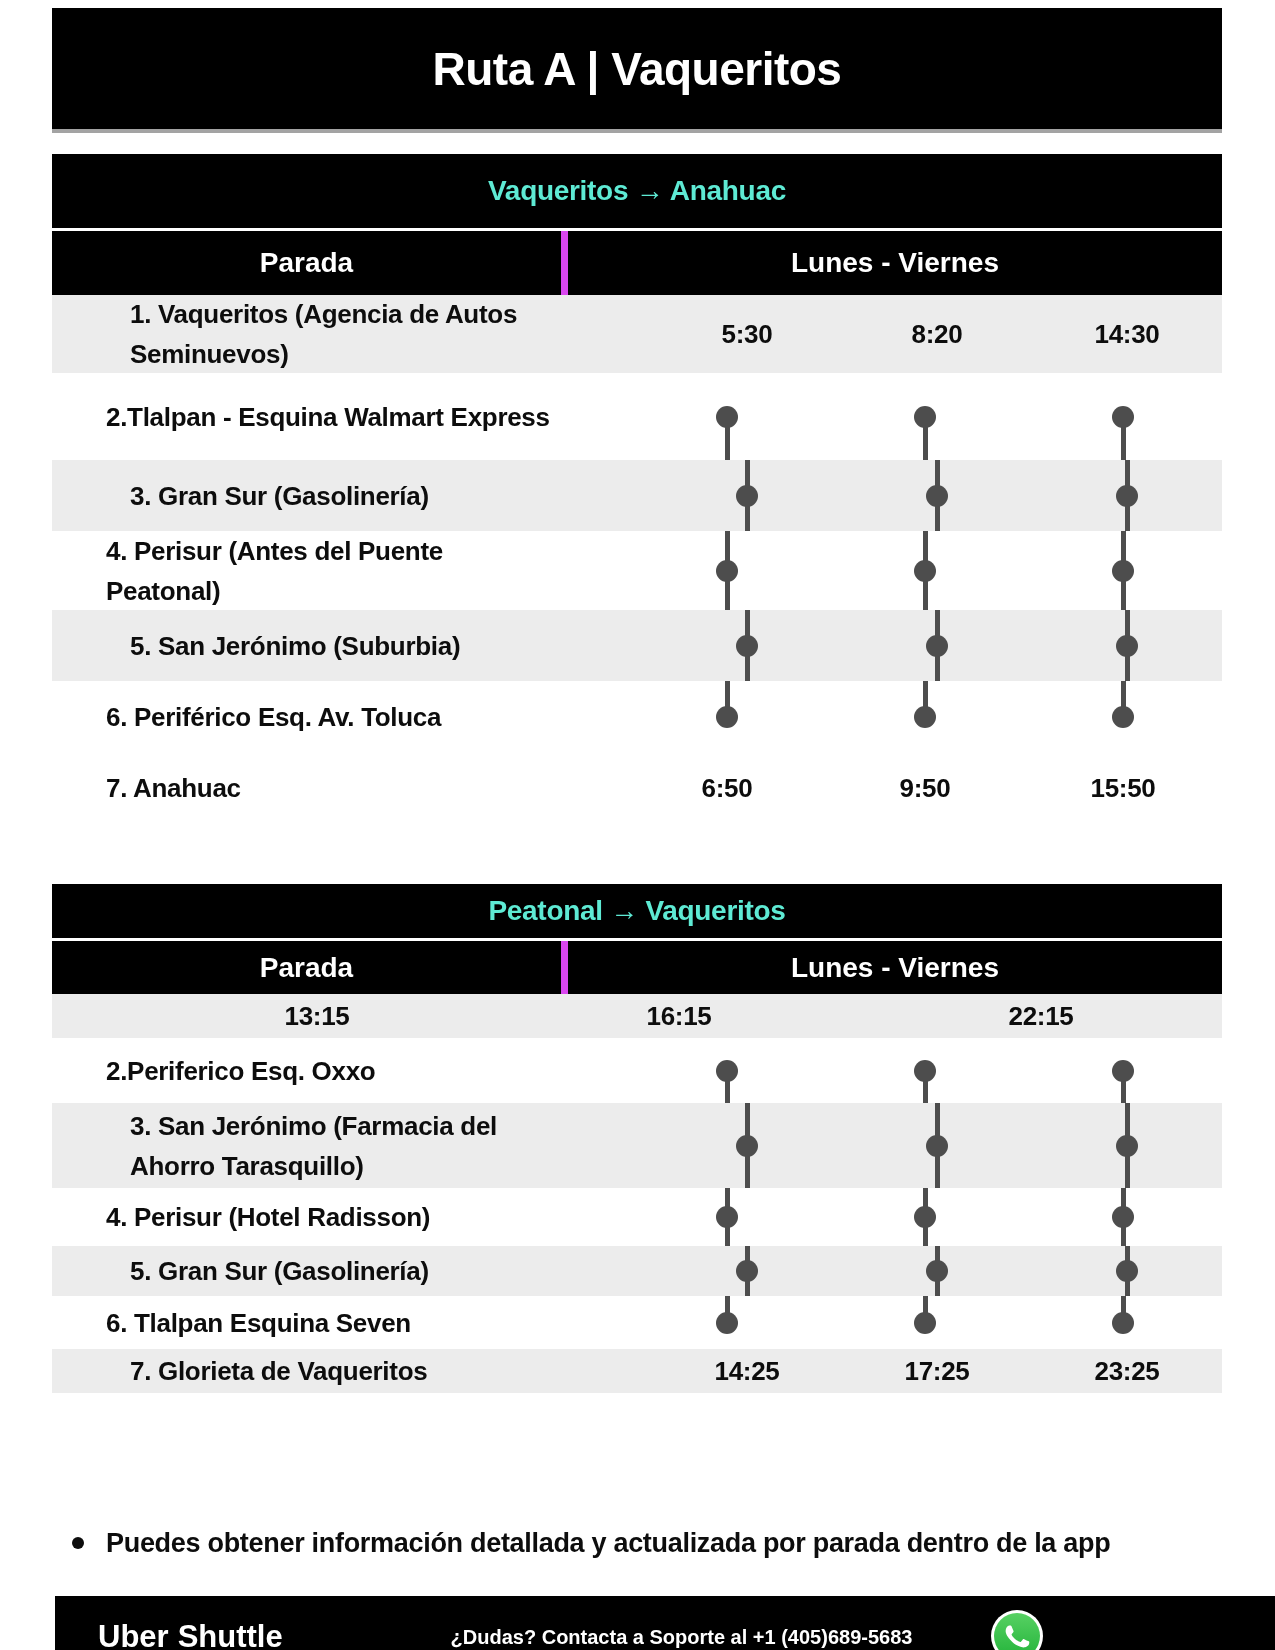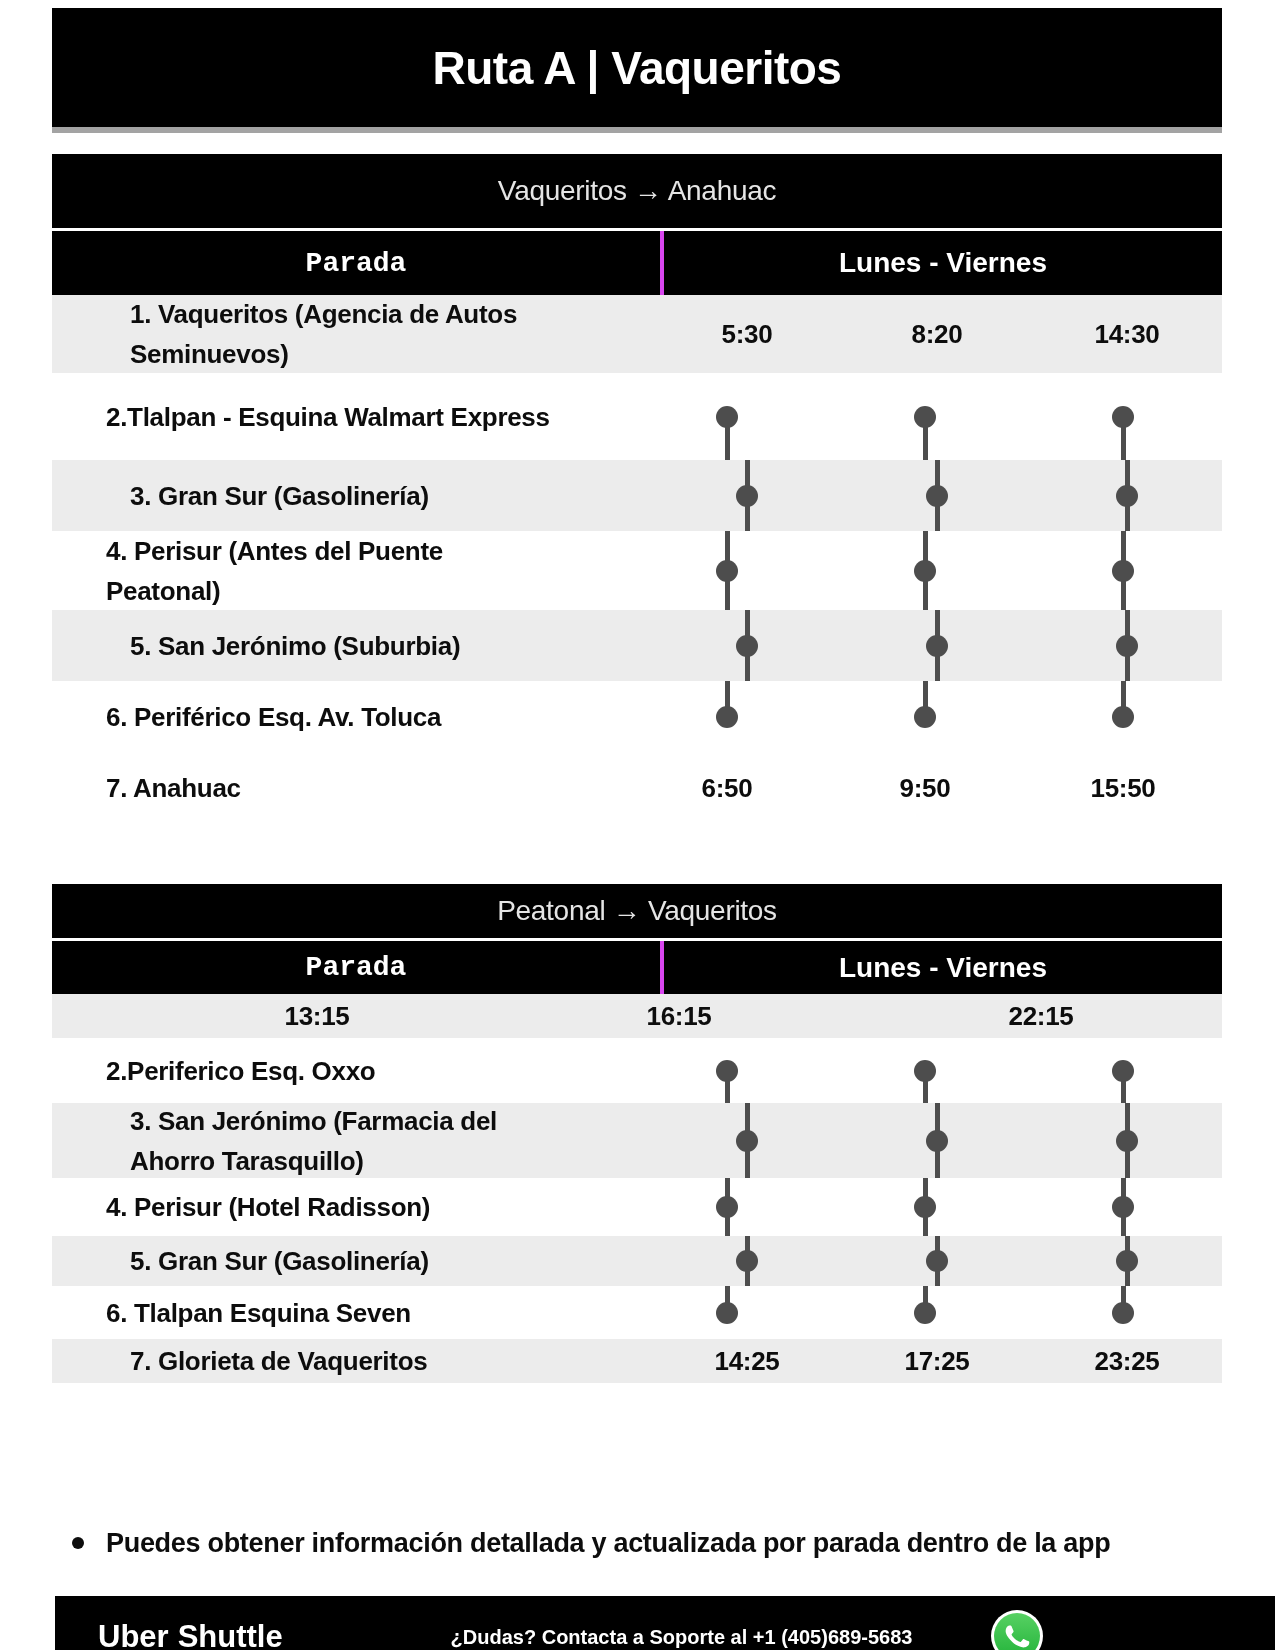--- a/index.html
+++ b/index.html
@@ -7,66 +7,65 @@
   body {
     width:1275px; height:1650px; position:relative;
     font-family:"Liberation Sans","DejaVu Sans",sans-serif;
     color:#0d0d0d;
   }
 
   
   .page-header {
     position:absolute; left:52px; top:8px; width:1170px; height:125px;
     background:#000; display:flex; align-items:center; justify-content:center;
-    border-bottom:6px solid #a3a3a3;
+    border-bottom:4px solid #a3a3a3;
   }
   .page-header .title {
     color:#fff; font-size:46px; font-weight:bold; letter-spacing:-0.5px;
   }
 
   
   .sched { position:absolute; left:52px; width:1170px; }
   .t1 { top:154px; }
   .t2 { top:884px; }
 
   .ghead {
-    background:#000; color:#e5e5e5; display:flex; align-items:center; justify-content:center;
-    font-size:28px; font-weight:normal; letter-spacing:-0.3px;
+    background:#000; color:#5eead4; display:flex; align-items:center; justify-content:center;
+    font-size:28px; font-weight:bold; letter-spacing:-0.3px;
   }
   .t1 .ghead { height:74px; }
   .t2 .ghead { height:54px; }
 
   .chead {
     background:#000; color:#fff; display:flex;
     border-top:3px solid #fff;
     font-size:28px; font-weight:bold;
   }
   .t1 .chead { height:67px; }
   .t2 .chead { height:56px; }
   .chead .c-stop {
-    width:612px; display:flex; align-items:center; justify-content:center;
-    border-right:4px solid #d946ef;
-    font-family:Liberation Mono, monospace;
+    width:516px; display:flex; align-items:center; justify-content:center;
+    border-right:7px solid #d946ef;
   }
   .chead .c-days {
     flex:1; display:flex; align-items:center; justify-content:center;
   }
 
   .trow { display:flex; width:100%; }
   .trow.shaded { background:#ececec;padding-left:24px; }
   .t1 .trow:nth-child(1){height:78px}
   .t1 .trow:nth-child(2){height:87px}
   .t1 .trow:nth-child(3){height:71px}
   .t1 .trow:nth-child(4){height:79px}
   .t1 .trow:nth-child(5){height:71px}
   .t1 .trow:nth-child(6){height:71px}
   .t1 .trow:nth-child(7){height:72px}
   .t2 .trow:nth-child(1){height:44px}
   .t2 .trow:nth-child(2){height:65px}
-  .t2 .trow:nth-child(3){height:75px}
+  .t2 .trow:nth-child(3){height:85px}
   .t2 .trow:nth-child(4){height:58px}
   .t2 .trow:nth-child(5){height:50px}
   .t2 .trow:nth-child(6){height:53px}
   .t2 .trow:nth-child(7){height:44px}
 
   .stop {
     width:516px; display:flex; align-items:center;
     padding-left:54px; font-size:26px; font-weight:bold;
     line-height:40px; letter-spacing:-0.3px;
   }

